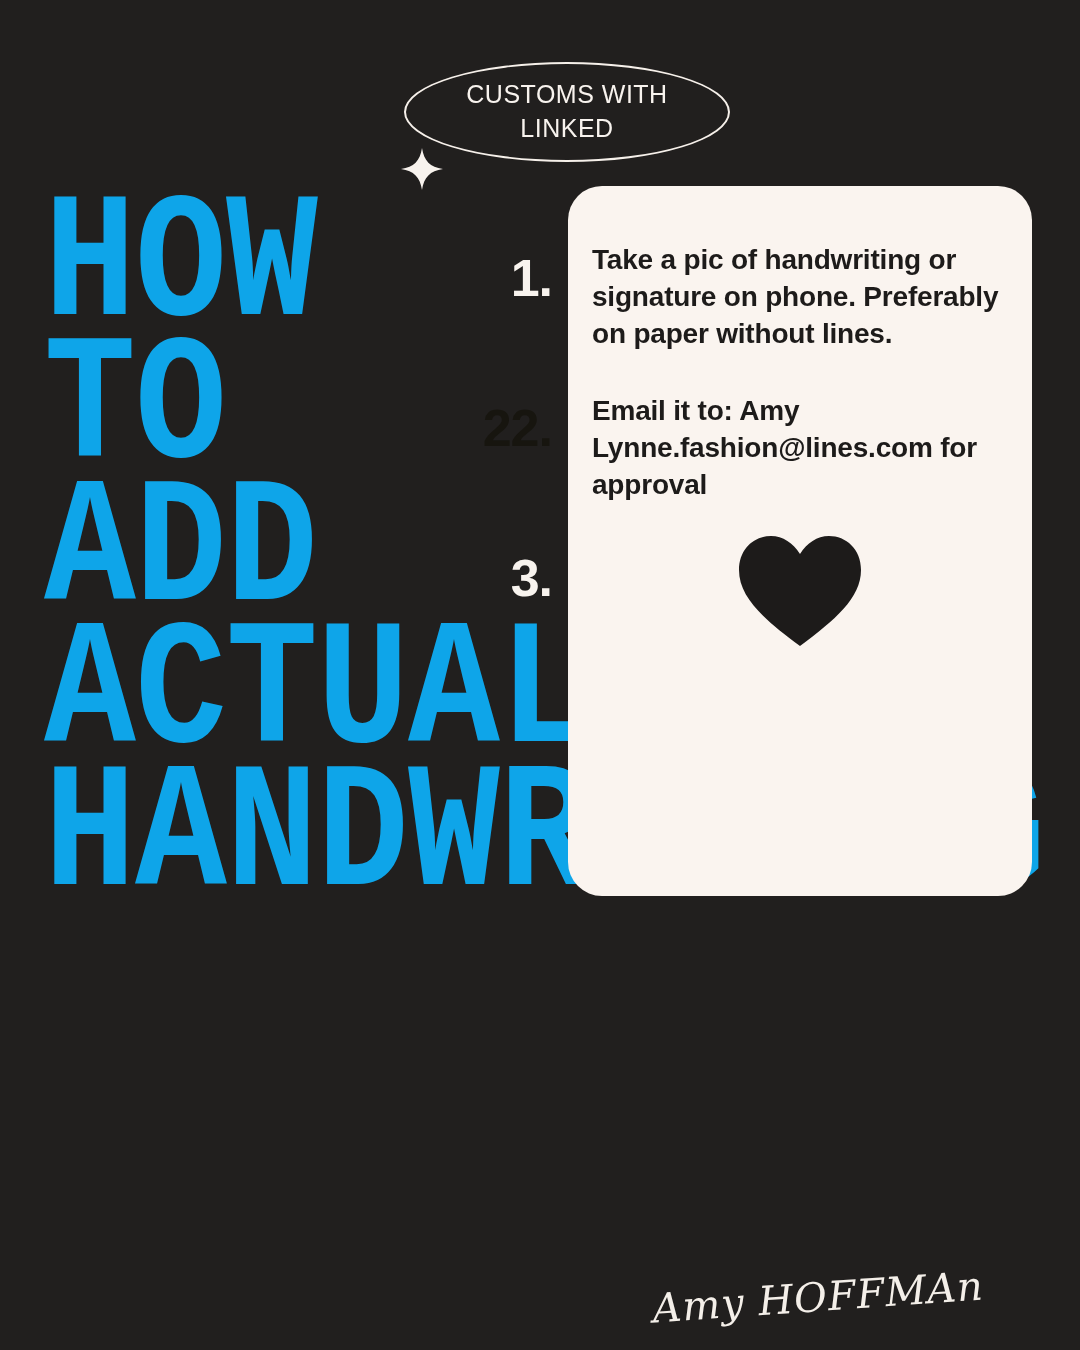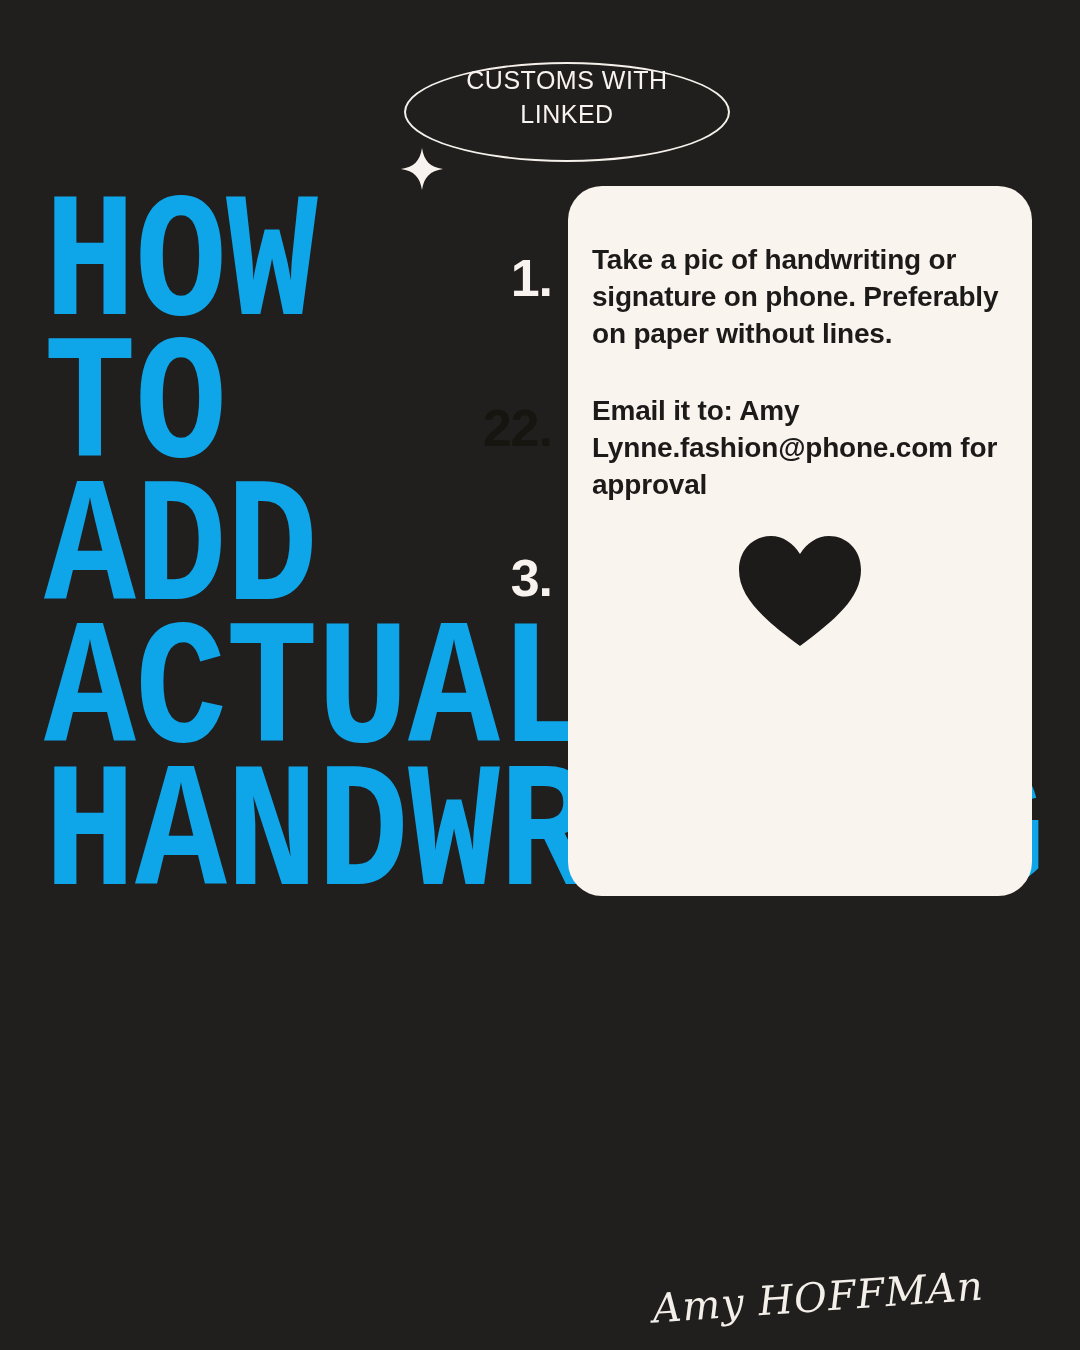--- a/index.html
+++ b/index.html
@@ -19,21 +19,21 @@
   .badge {
     position: absolute;
     left: 404px;
     top: 62px;
     width: 322px;
     height: 96px;
     border: 2px solid #f6f0ea;
     border-radius: 50%;
     color: #f8f3ee;
     display: flex;
-    align-items: flex-start;
+    align-items: center;
     justify-content: center;
     text-align: center;
     line-height: 1.35;
     font-size: 25px;
     letter-spacing: 0.5px;
     font-family: "Liberation Sans", sans-serif;
   }
 
   
   .sparkle {
@@ -162,21 +162,21 @@
 </div>
 
 <div class="numbers">
   <span class="num num-1">1.</span>
   <span class="num num-2">22.</span>
   <span class="num num-3">3.</span>
 </div>
 
 <div class="card">
   <p class="blk-1">Take a pic of handwriting or signature on phone. Preferably on paper without lines.</p>
-  <p class="blk-2">Email it to: Amy Lynne.fashion@phone.com for approval</p>
+  <p class="blk-2">Email it to: Amy Lynne.fashion@lines.com for approval</p>
   <div class="heart">
     <svg width="130" height="118" viewBox="0 0 130 118" aria-hidden="true">
       <path d="M65 114 C30 88 4 66 4 38 C4 17 19 4 36 4 C48 4 58 11 65 22 C72 11 82 4 94 4 C111 4 126 17 126 38 C126 66 100 88 65 114 Z" fill="currentColor"></path>
     </svg>
   </div>
 </div>
 
 <div class="signature">Amy HOFFMAn</div>
 
 </body></html>

